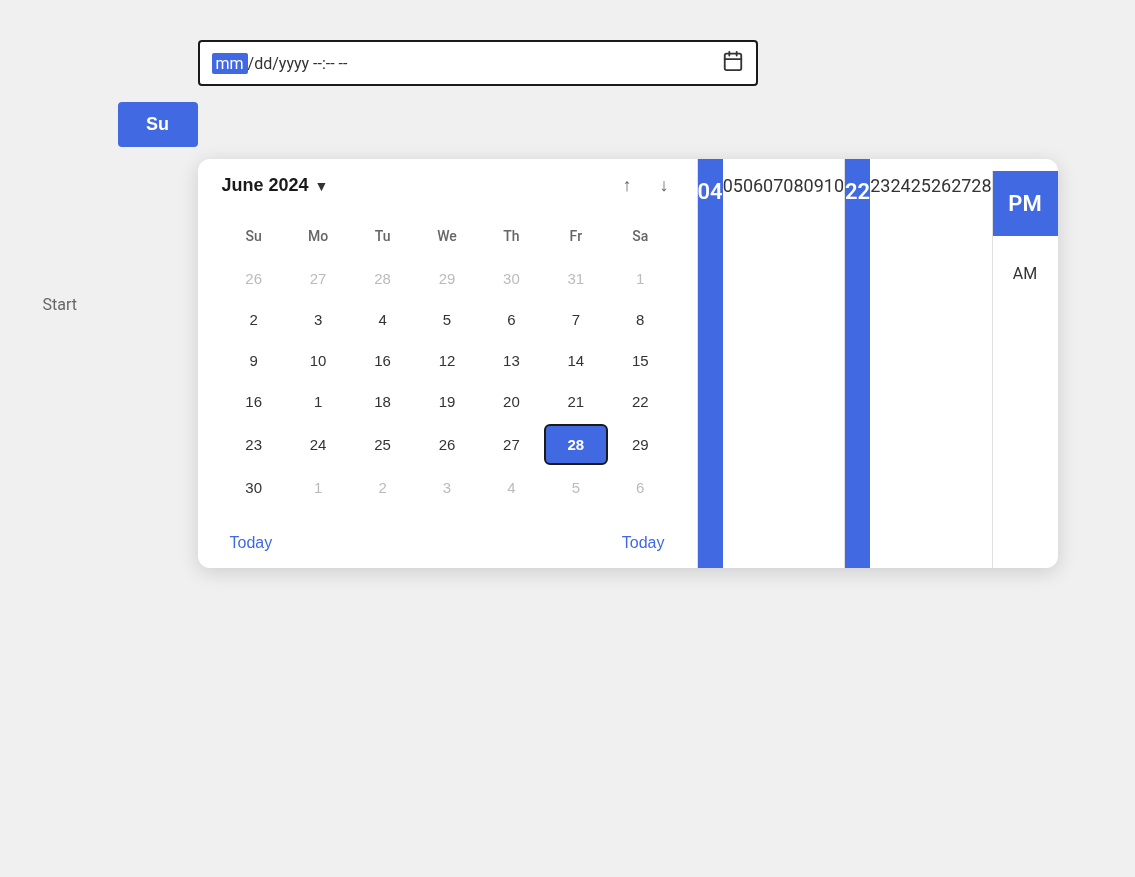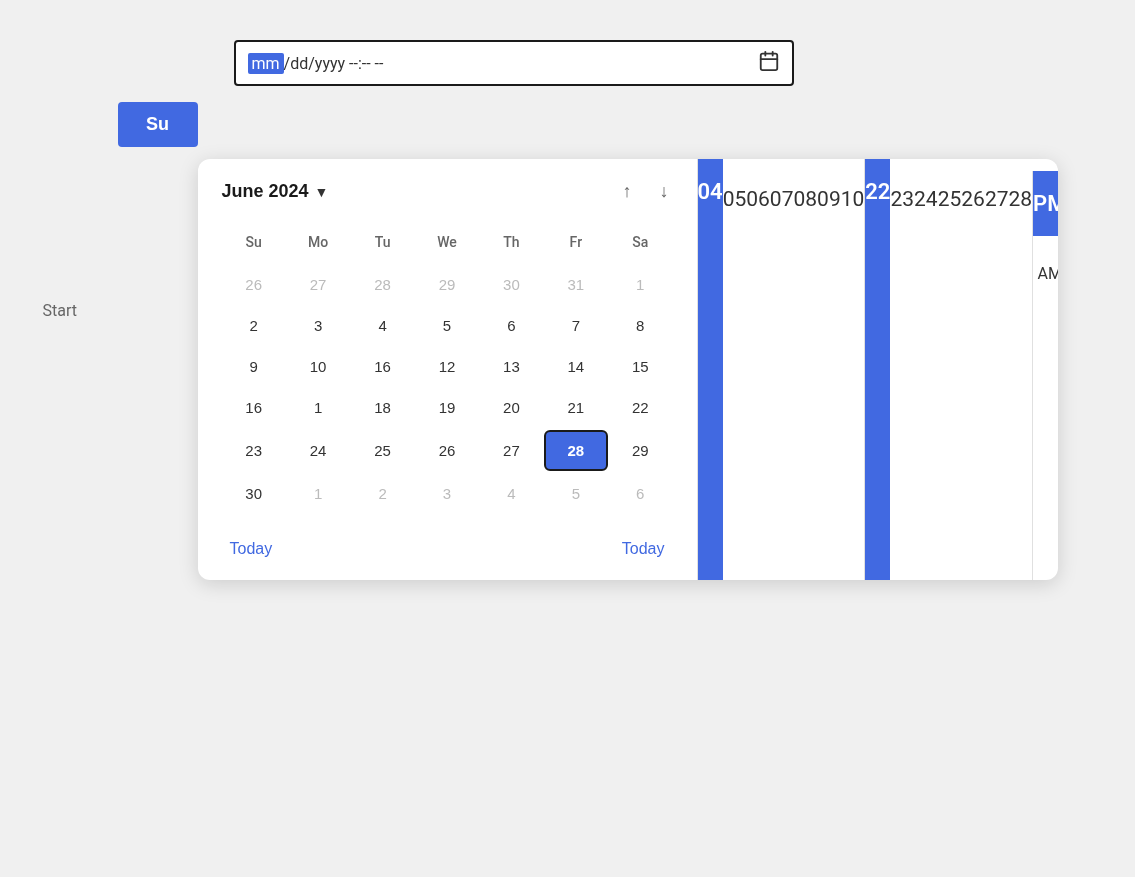--- a/index.html
+++ b/index.html
@@ -15,21 +15,21 @@
 
     .page-container {
       position: relative;
       width: 900px;
     }
 
     
     .date-input-wrapper {
       position: relative;
       display: inline-block;
-      margin-left: 116px;
+      margin-left: 80px;
       margin-bottom: 8px;
     }
 
     .start-label {
       position: absolute;
       left: -75px;
       top: 50%;
       transform: translateY(-50%);
       color: #666;
       font-size: 16px;
@@ -85,21 +85,21 @@
       border-radius: 12px;
       box-shadow: 0 4px 20px rgba(0,0,0,0.15);
       overflow: hidden;
       width: 860px;
       margin-top: 4px;
       margin-left: 80px;
     }
 
     
     .calendar-section {
-      padding: 18px 24px;
+      padding: 12px 24px;
       flex: 1;
       border-right: 1px solid #e0e0e0;
     }
 
     .calendar-header {
       display: flex;
       align-items: center;
       margin-bottom: 20px;
     }
 
@@ -224,22 +224,22 @@
       color: white;
       text-align: center;
       padding: 20px 0;
       font-size: 22px;
       font-weight: 600;
       cursor: pointer;
     }
 
     .time-item {
       text-align: left;
-      padding: 28px 0;
-      font-size: 21px;
+      padding: 16px 0;
+      font-size: 18px;
       color: #333;
       cursor: pointer;
       border-bottom: 1px solid transparent;
     }
 
     
     .ampm-column {
       width: 100px;
       display: flex;
       flex-direction: column;

